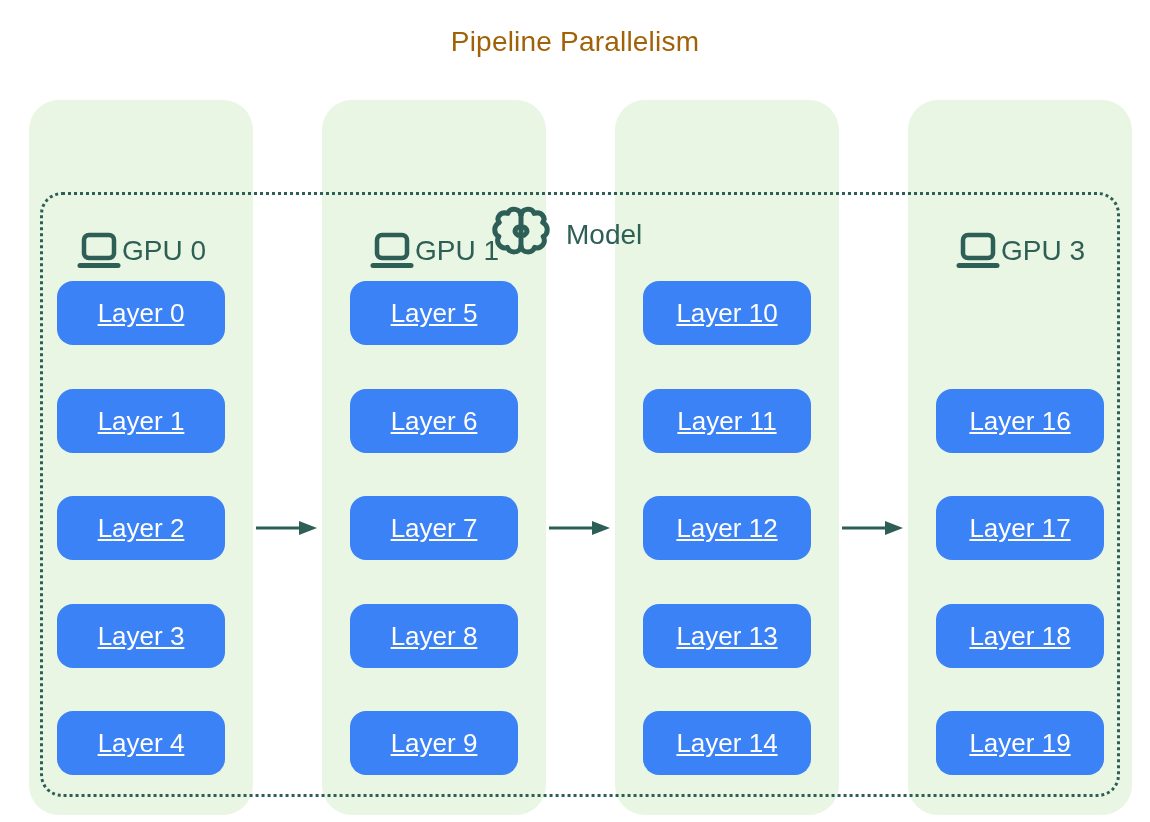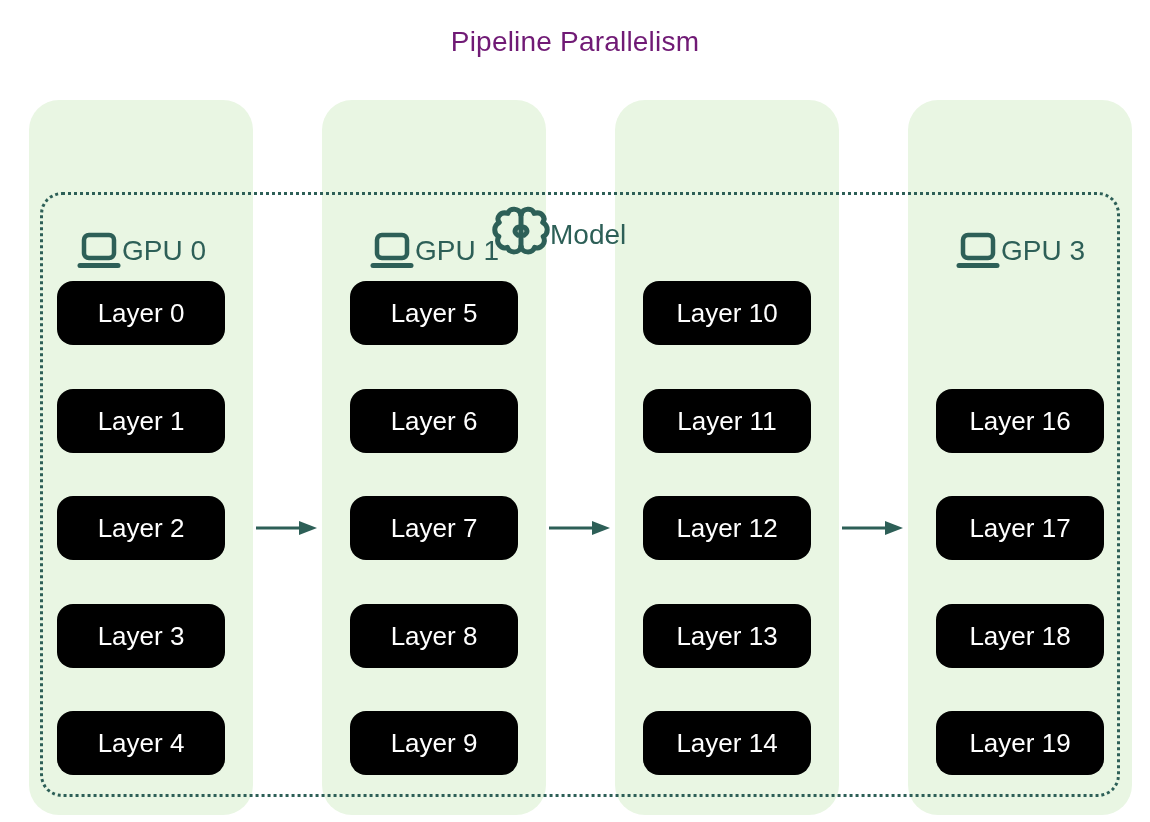--- a/index.html
+++ b/index.html
@@ -2,48 +2,48 @@
 <html><head>
 <meta charset="utf-8">
 <style>
   html,body{margin:0;padding:0;background:#ffffff;}
   .canvas{
     position:relative;width:1150px;height:822px;background:#ffffff;
     font-family:"Liberation Sans",sans-serif;overflow:hidden;
   }
   .title{
     position:absolute;top:26px;left:0;width:100%;text-align:center;
-    font-size:28px;color:#701a75;letter-spacing:.2px;
+    font-size:28px;color:#a16207;letter-spacing:.2px;
   }
   .column{
     position:absolute;top:100px;width:224px;height:715px;
     background:#e9f6e3;border-radius:30px;
   }
   .col0{left:29px}.col1{left:322px}.col2{left:615px}.col3{left:908px}
   .gpu-header{
     position:absolute;top:128px;left:0;width:100%;height:46px;
     display:flex;align-items:center;justify-content:center;
     color:#2d5f57;font-size:28px;
   }
   .gpu-header svg{display:block;}
   .layer{
     position:absolute;left:28px;width:168px;height:64px;
-    background:#000000;border-radius:16px;
+    background:#3b82f6;border-radius:16px;
     color:#ffffff;font-size:26px;
-    display:flex;align-items:center;justify-content:center;
+    display:flex;align-items:center;justify-content:center;text-decoration:underline;
   }
   .r0{top:181px}.r1{top:289px}.r2{top:396px}.r3{top:504px}.r4{top:611px}
   .model-boundary{
     position:absolute;left:40px;top:192px;width:1080px;height:605px;
     border:3px dotted #2d5f57;border-radius:22px;box-sizing:border-box;
     pointer-events:none;
   }
   .model-badge{
     position:absolute;left:492px;top:204px;height:62px;
-    display:flex;align-items:center;gap:0;
+    display:flex;align-items:center;gap:16px;
     color:#2d5f57;font-size:28px;
   }
   .arrow{position:absolute;top:519px;width:64px;height:18px;}
   .a0{left:255px}.a1{left:548px}.a2{left:841px}
 </style>
 </head>
 <body>
 
 <div class="canvas">
 

